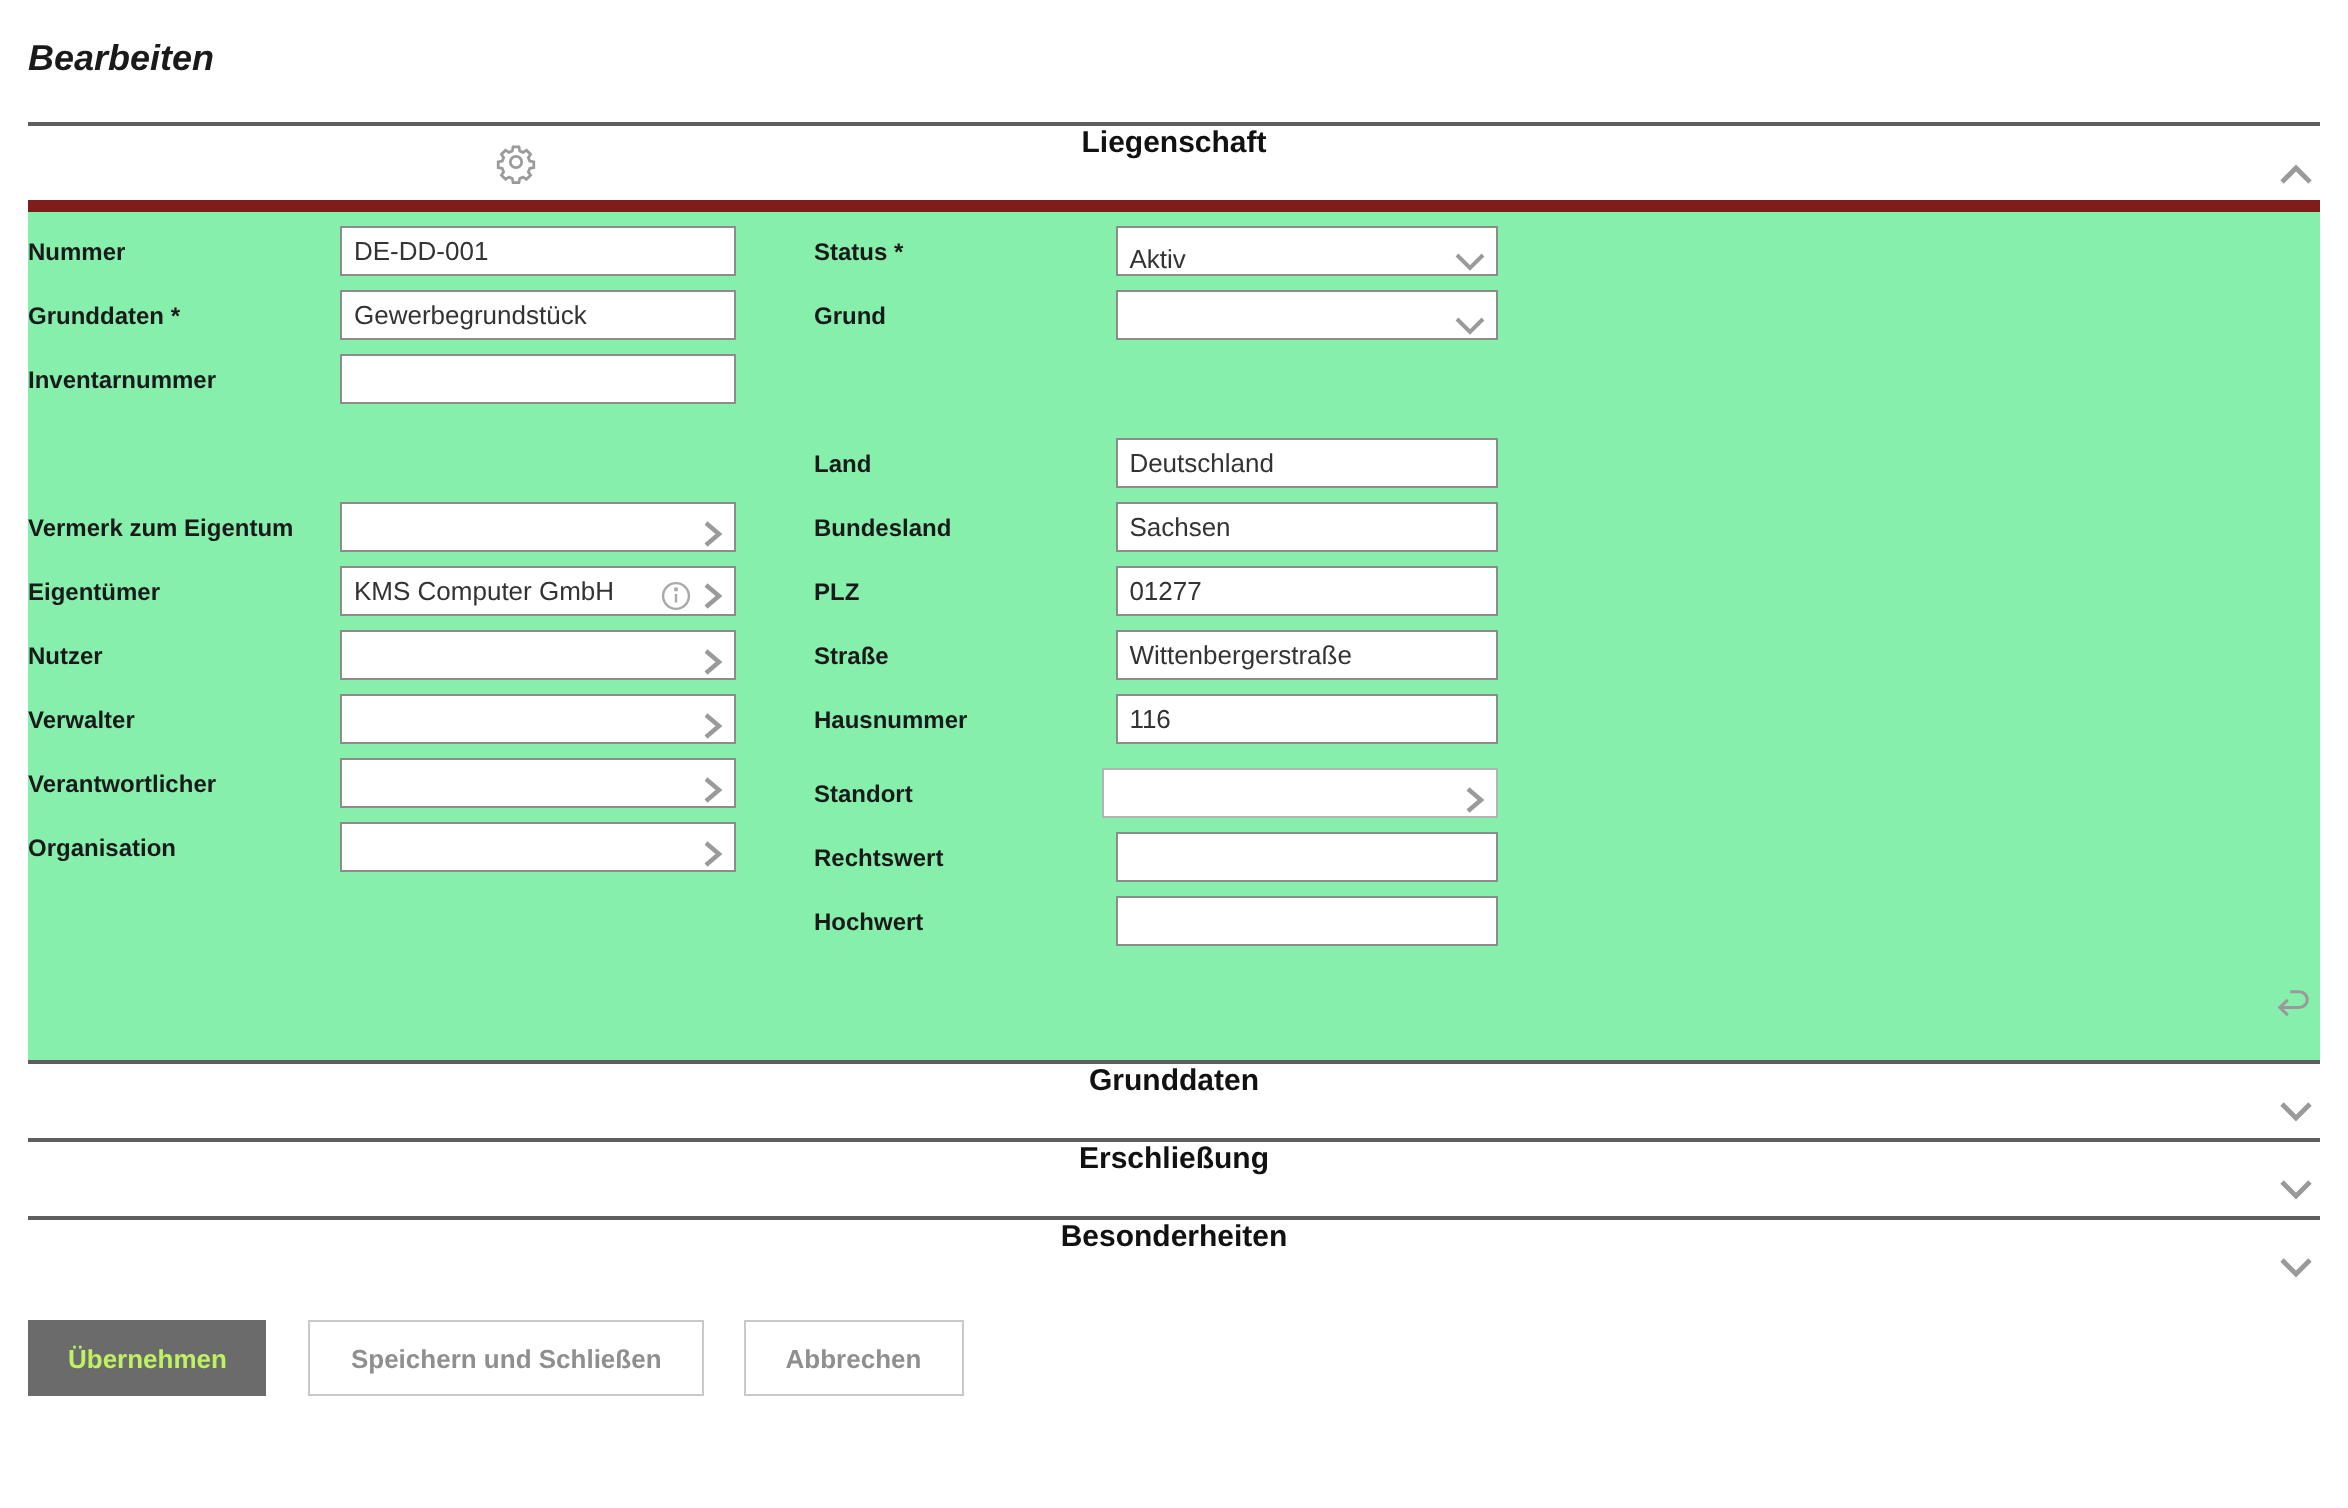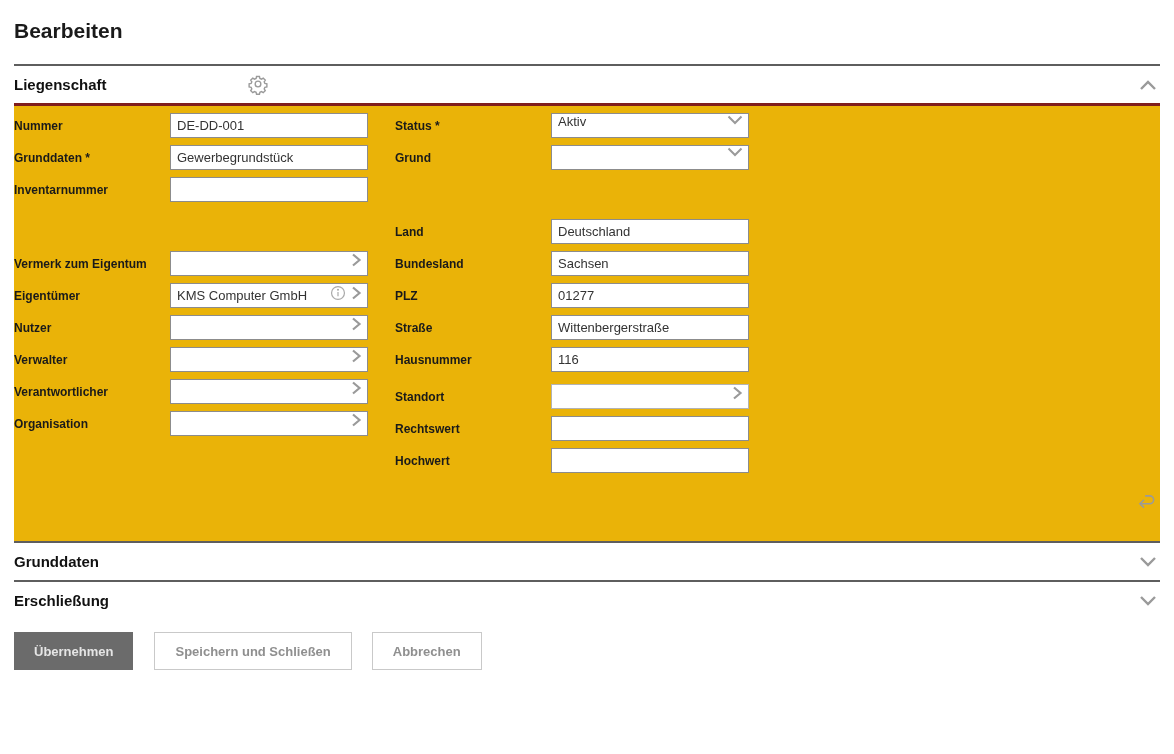--- a/index.html
+++ b/index.html
@@ -1,52 +1,52 @@
 <!DOCTYPE html>
 <html><head>
 <meta charset="utf-8">
 <style>
   * { box-sizing: border-box; }
   html,body { margin:0; padding:0; background:#fff; }
   body { font-family:"Liberation Sans", sans-serif; color:#1a1a1a; }
   .page { width:1174px; min-height:754px; padding:0 14px; position:relative; }
-  .page-title { font-size:21px; font-weight:bold; margin:0; padding:19px 0 21px 0; }
+  .page-title { font-size:18px; font-weight:bold; margin:0; padding:19px 0 21px 0;font-style:italic; }
 
   .acc-section { border-top:2px solid #5e5e5e; }
-  .acc-header { height:37px; display:flex; align-items:center; background:#fff; position:relative; cursor:pointer; }
+  .acc-header { height:37px; display:flex; align-items:center; background:#fff; position:relative; cursor:pointer;flex-direction:column; }
   .acc-title { font-size:15px; font-weight:bold; color:#111; }
   .gear-wrap { position:absolute; left:233px; top:7px; }
   .acc-chevron { margin-left:auto; padding-right:2px; display:flex; align-items:center; }
 
-  .section-body { background:#eab308; border-top:3px solid #7f1d1d; padding:7px 0 22px 0; }
+  .section-body { background:#86efac; border-top:6px solid #7f1d1d; padding:7px 0 10px 0; }
   .form-columns { display:flex; align-items:flex-start; }
   .col { display:flex; flex-direction:column; }
   .col-left { width:354px; margin-right:27px; }
   .col-right { width:354px; }
   .form-row { display:flex; align-items:center; margin-bottom:7px; }
   .form-row .lbl { font-size:12px; font-weight:bold; color:#1a1a1a; }
   .col-left .lbl { width:156px; }
-  .col-right .lbl { width:156px; }
+  .col-right .lbl { width:156px;margin-left:12px; }
   .spacer-lg { height:42px; }
   .spacer-sm { height:5px; }
 
-  .field { width:198px; height:25px; background:#fff; border:1px solid #8c8c8c; display:flex; align-items:flex-start; }
+  .field { width:198px; height:25px; background:#fff; border:1px solid #8c8c8c; display:flex; align-items:flex-end; }
   .field.muted { border-color:#b3b3b3; }
   .field input { flex:1; min-width:0; border:none; outline:none; background:transparent; height:100%;
                  padding:0 6px; font-family:"Liberation Sans", sans-serif; font-size:13px; color:#333; }
   .field .sel-value { flex:1; padding-left:6px; font-size:13px; color:#333; }
   .trail { display:flex; align-items:center; padding-right:4px; gap:3px; }
   .trail svg { display:block; }
 
   .undo-row { display:flex; justify-content:flex-end; padding:10px 2px 3px 0; }
 
   .btn-row { display:flex; margin-top:13px; padding-bottom:14px; }
   .btn { height:38px; font-family:"Liberation Sans", sans-serif; font-size:13px; font-weight:bold;
          padding:0 20px; cursor:pointer; }
-  .btn-primary { background:#6b6b6b; color:#e5e5e5; border:none; margin-right:21px; min-width:103px; }
+  .btn-primary { background:#6b6b6b; color:#bef264; border:none; margin-right:21px; min-width:103px; }
   .btn-secondary { background:#fff; color:#8f8f8f; border:1px solid #c9c9c9; margin-right:20px; min-width:101px; }
 </style>
 </head>
 <body>
 
 <div class="page">
 
   <h1 class="page-title">Bearbeiten</h1>
 
   <div class="acc-section">
@@ -314,20 +314,30 @@
     <div class="acc-header">
       <span class="acc-title">Erschließung</span>
       <span class="acc-chevron">
         <svg width="20" height="14" viewBox="0 0 20 14" fill="none" stroke="#9a9a9a" stroke-width="2.4">
             <polyline points="3,3 10,10 17,3"></polyline>
           </svg>
       </span>
     </div>
   </div>
 
+  <div class="acc-section">
+    <div class="acc-header">
+      <span class="acc-title">Besonderheiten</span>
+      <span class="acc-chevron">
+        <svg width="20" height="14" viewBox="0 0 20 14" fill="none" stroke="#9a9a9a" stroke-width="2.4">
+            <polyline points="3,3 10,10 17,3"></polyline>
+          </svg>
+      </span>
+    </div>
+  </div>
 
   <div class="btn-row">
     <button class="btn btn-primary">Übernehmen</button>
     <button class="btn btn-secondary">Speichern und Schließen</button>
     <button class="btn btn-secondary">Abbrechen</button>
   </div>
 
 </div>
 
 </body></html>

